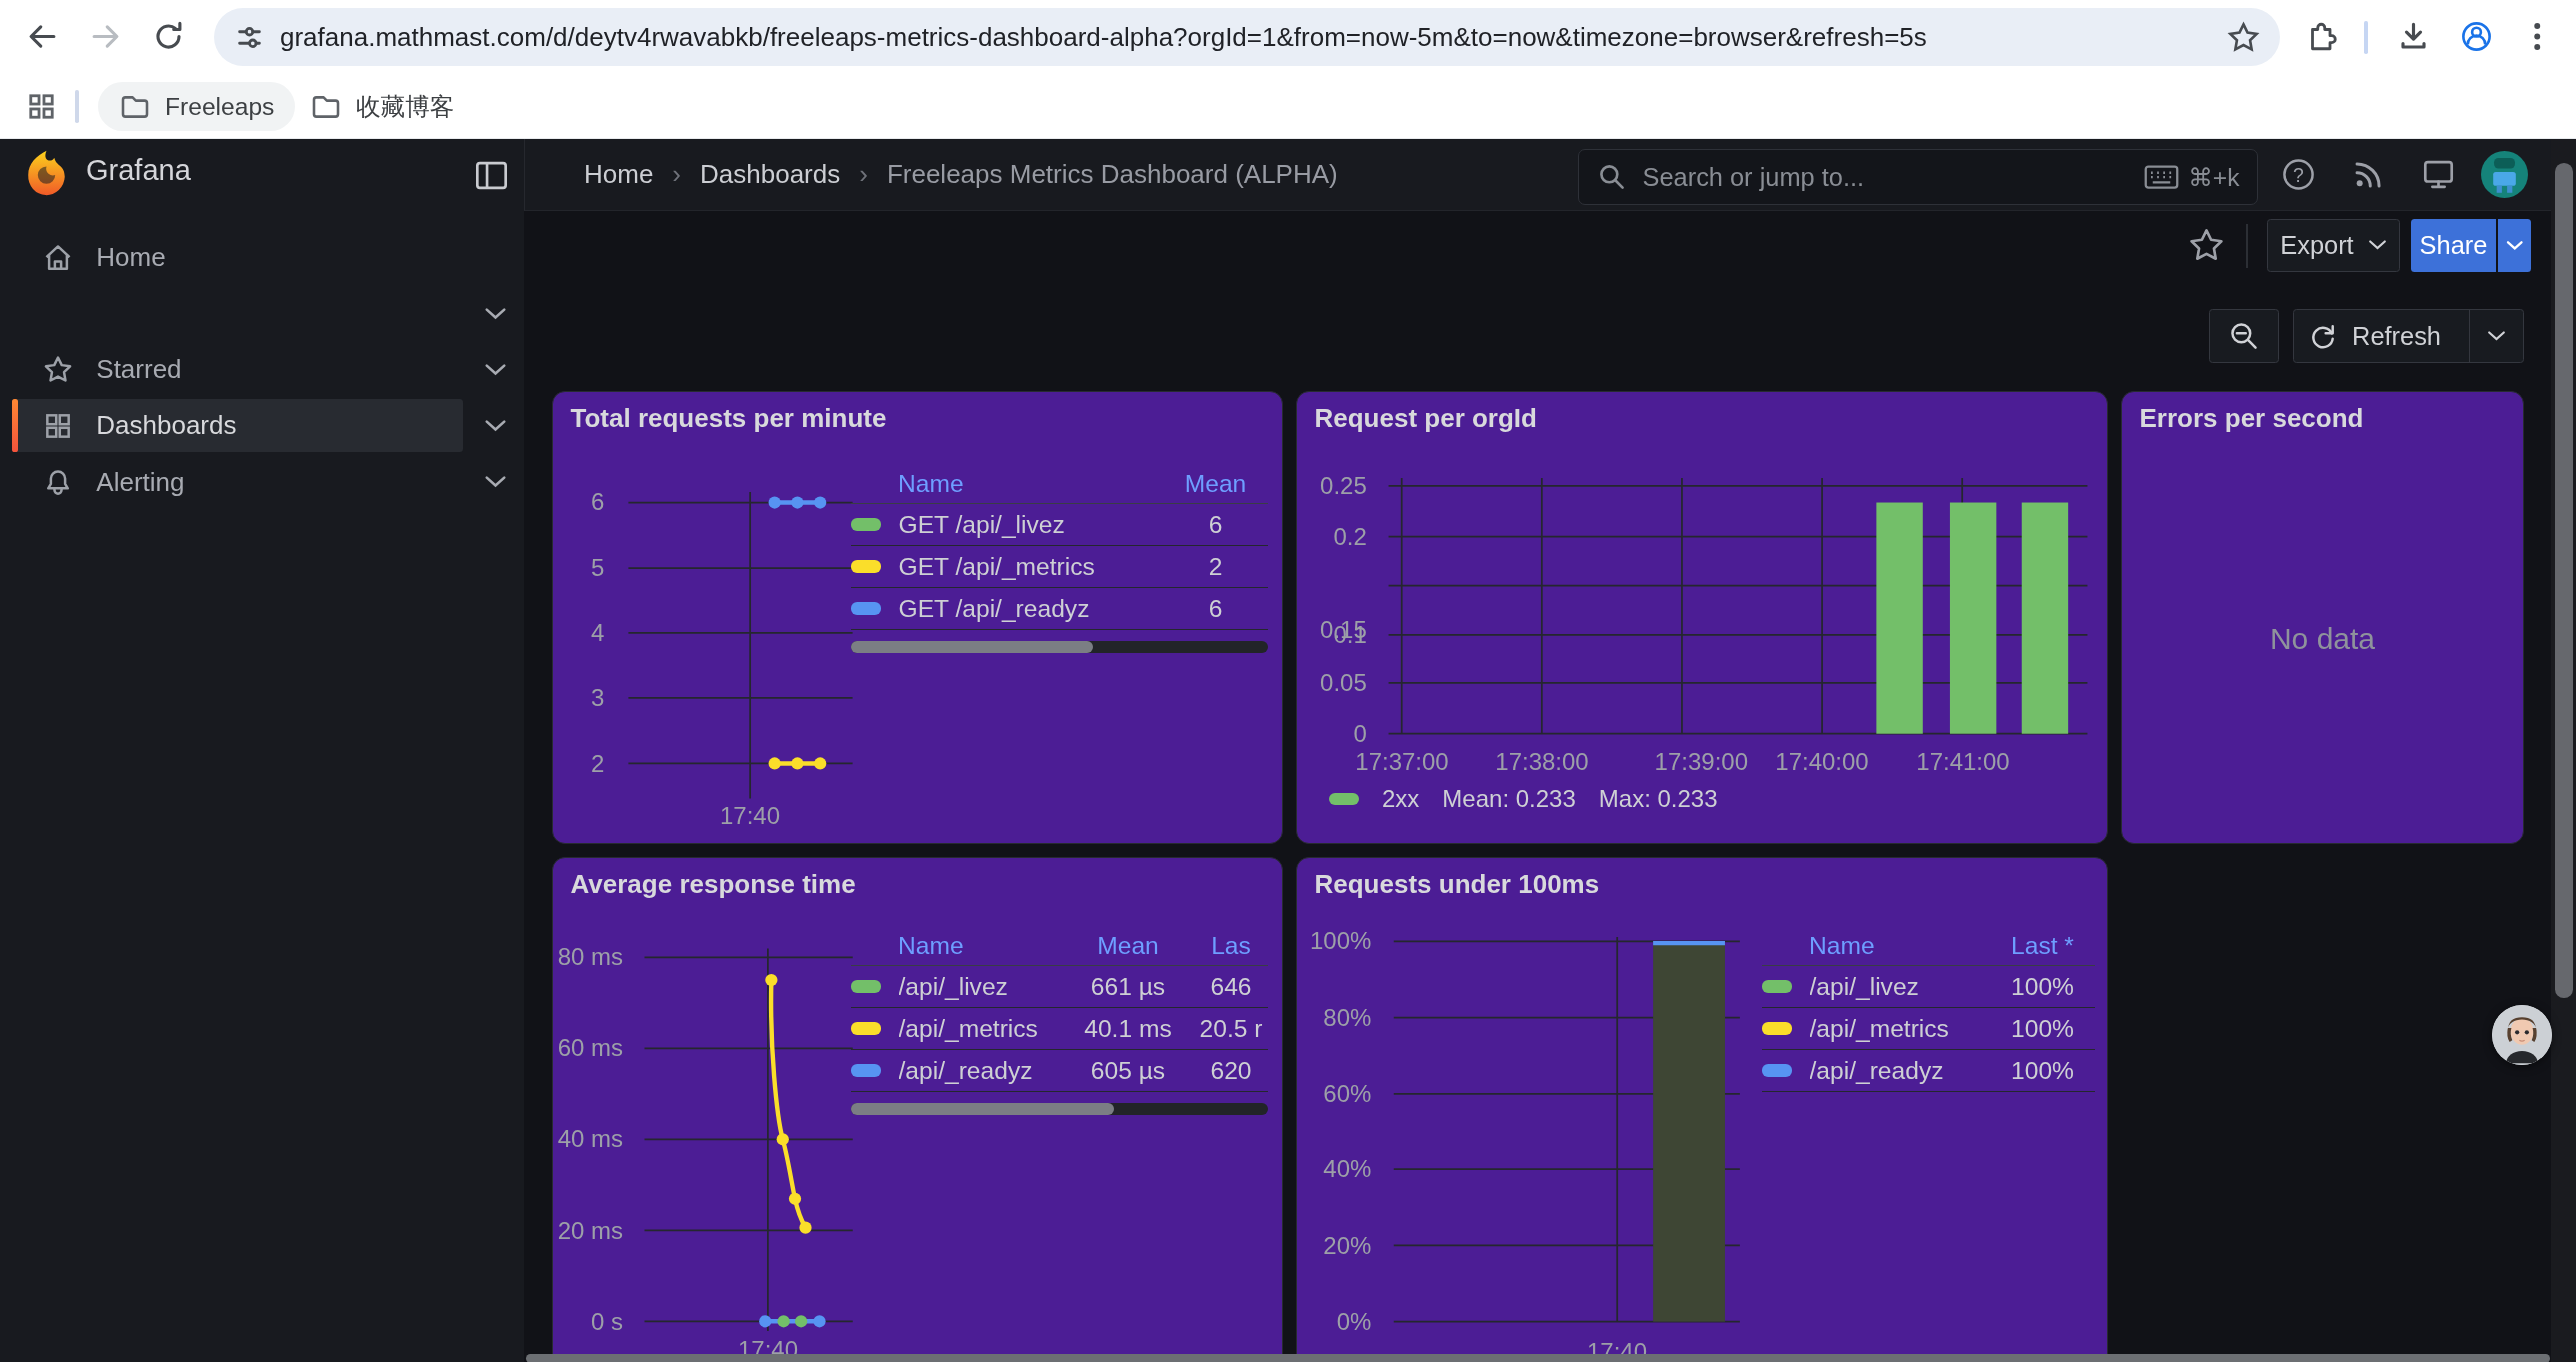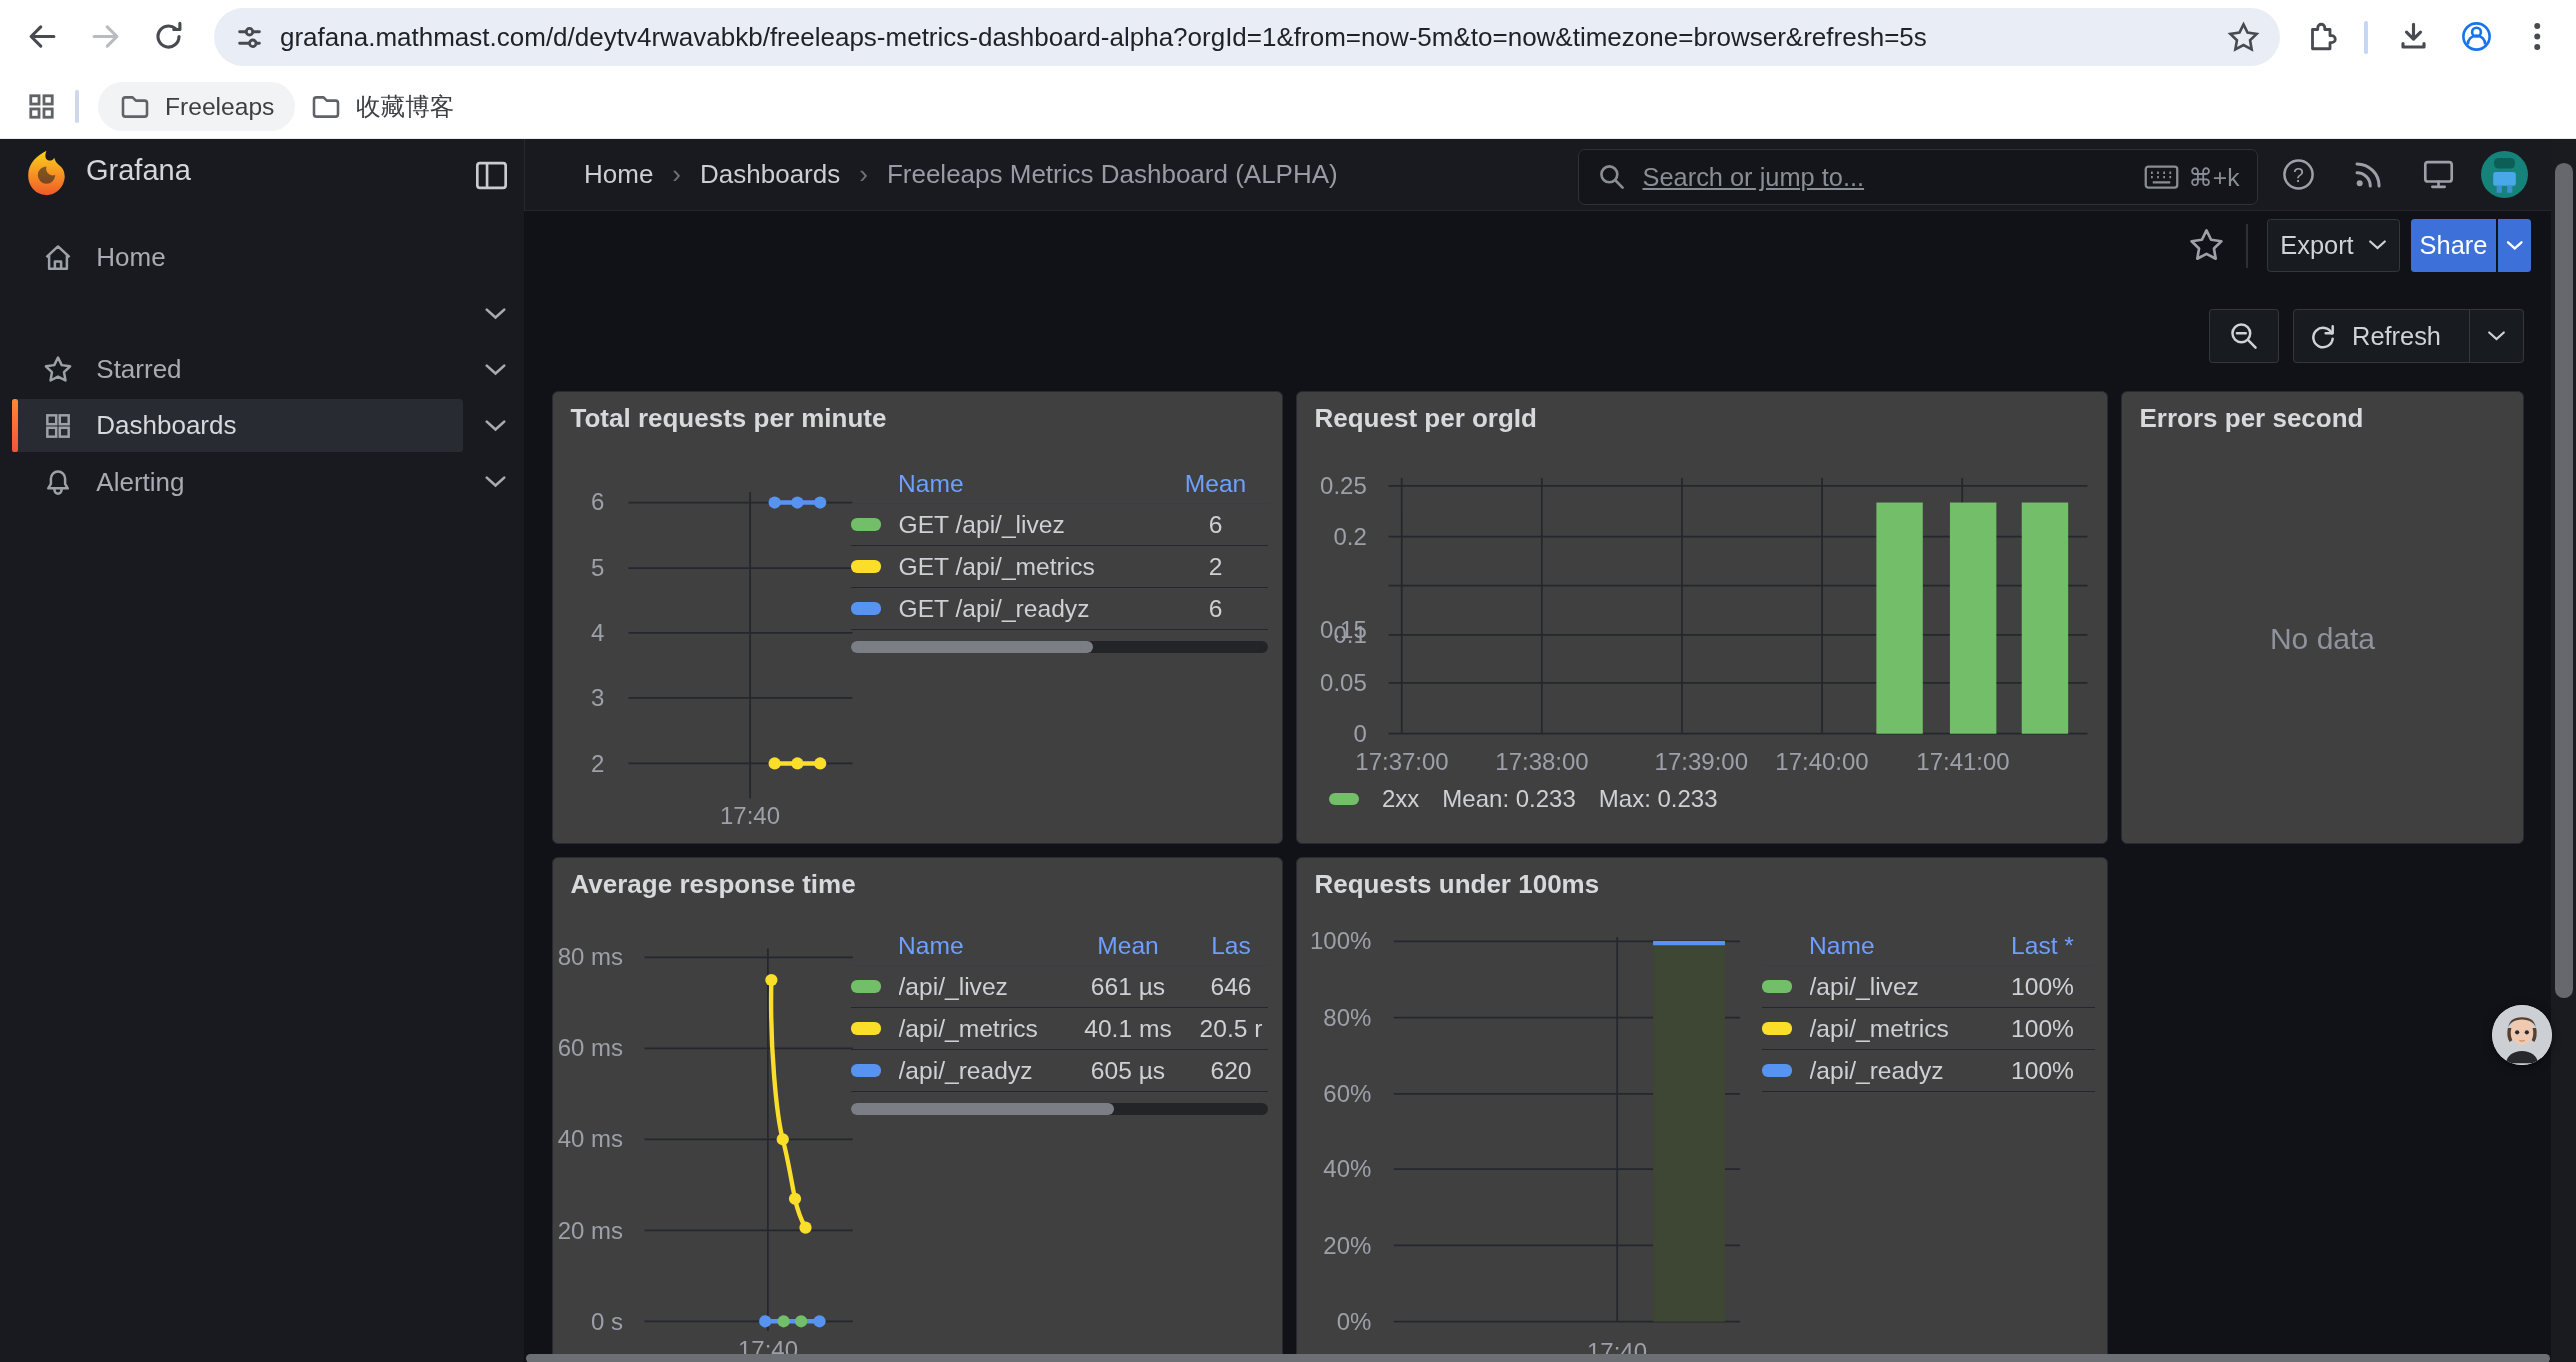--- a/index.html
+++ b/index.html
@@ -22,42 +22,42 @@
 
   
   #gf-header { position:absolute; left:0; top:139px; width:2576px; height:72px; background:#181a1f; border-bottom:0.9px solid #23252b; }
   #gf-vdiv { position:absolute; left:524px; top:139px; width:0.9px; height:72px; background:#26282e; }
   #brand { position:absolute; left:86px; top:154px; font-size:29px; color:#d5d6da; }
   #breadcrumb { position:absolute; left:584px; top:151px; height:47px; display:flex; align-items:center; gap:19px; font-size:26px; }
   .bc-link { color:#ccced3; white-space:nowrap; }
   .bc-sep { color:#6f727a; font-size:26px; }
   .bc-current { color:#989ba3; white-space:nowrap; }
   #searchbox { position:absolute; left:1578px; top:149px; width:680px; height:56px; background:#13151a; border:0.9px solid #2e3138; border-radius:7px; display:flex; align-items:center; padding:0 17.5px; gap:16px; }
-  #search-ph { color:#898d94; font-size:25.4px; flex:1;text-decoration:underline; }
+  #search-ph { color:#898d94; font-size:25.4px; flex:1; }
   #shortcut { display:flex; align-items:center; gap:8.8px; color:#898d94; font-size:24.6px; }
   .hdr-ic { position:absolute; top:156px; width:37px; height:37px; color:#9da0a8; }
 
   
   #sidebar { position:absolute; left:0; top:210px; width:524px; height:1152px; background:#181a1f; }
   .side-item { position:absolute; left:12.3px; width:451px; height:53px; display:flex; align-items:center; border-radius:3.5px; }
   .side-item.active { background:#282b31; }
   .accent { position:absolute; left:0; top:0; width:6.1px; height:53px; border-radius:2.6px; background:linear-gradient(180deg,#ff8833,#f3533c); }
   .side-ic { position:absolute; left:30px; width:32px; height:32px; color:#9da1a8; }
   .side-label { position:absolute; left:84px; font-size:26px; color:#a8abb2; white-space:nowrap; }
   .side-label.on { color:#d8d9dc; }
   .side-chev { position:absolute; left:479px; width:32px; height:32px; color:#a8abb2; display:flex; align-items:center; justify-content:center; }
 
   
   .vdiv { position:absolute; background:#2c2f35; }
   .gf-btn { position:absolute; height:53px; display:flex; align-items:center; justify-content:center; gap:14px; background:#181b20; border:0.9px solid #34373f; border-radius:3.5px; color:#d0d2d6; font-size:25.4px; white-space:nowrap; }
   .btn-blue { background:#3d71d9; border:none; color:#ffffff; font-weight:500; }
   .chev-ic { width:23px; height:14px; color:currentColor; }
 
   
-  .panel { position:absolute; background:#404040; border:0.9px solid #272a30; border-radius:6px; overflow:hidden; }
+  .panel { position:absolute; background:#4c1d95; border:0.9px solid #272a30; border-radius:13px; overflow:hidden; }
   .panel-title { position:absolute; left:17.5px; top:10.5px; font-size:26px; font-weight:600; color:#d8d9dc; white-space:nowrap; }
   .ytick { position:absolute; height:28px; line-height:28px; font-size:24px; color:#9da0a8; text-align:right; white-space:nowrap; }
   .xtick { position:absolute; height:28px; line-height:28px; font-size:24px; color:#9da0a8; text-align:center; white-space:nowrap; }
   .nodata { position:absolute; left:0; right:0; top:230px; text-align:center; font-size:30px; color:#8f939c; }
   .legend { position:absolute; font-size:24.6px; color:#ced0d4; }
   .lg-head { display:flex; align-items:center; height:40px; border-bottom:0.9px solid #3a3d45; color:#6e9fff; font-weight:500; }
   .lg-row { display:flex; align-items:center; height:42px; border-bottom:0.9px solid #25272d; }
   .pill { width:30px; height:12.3px; border-radius:6.1px; margin-right:17.5px; flex:none; }
   .lg-name { flex:1; white-space:nowrap; overflow:hidden; }
   .lg-pad { width:47px; flex:none; }

